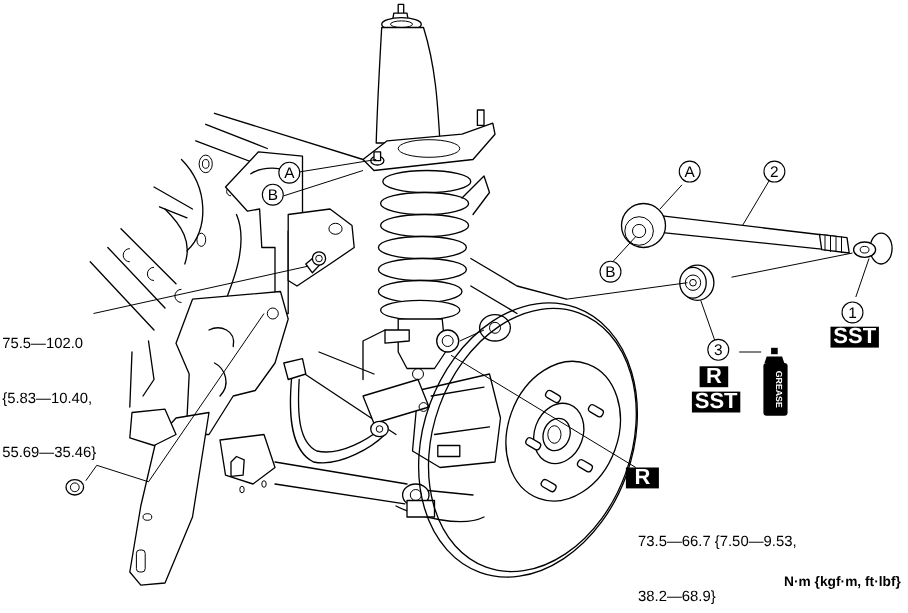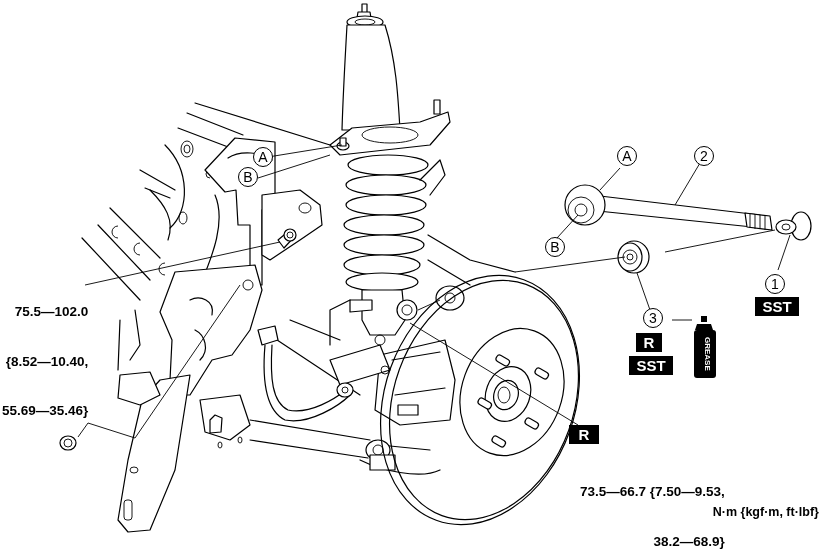--- a/index.html
+++ b/index.html
@@ -2,28 +2,28 @@
 <html><head>
 <meta charset="utf-8">
 <style>
   html, body { margin: 0; padding: 0; background: #ffffff; }
   body { width: 825px; height: 557px; position: relative; overflow: hidden;
          font-family: "Liberation Sans", sans-serif; color: #000; }
   #diagram { position: absolute; left: 0; top: 0; width: 825px; height: 557px; }
   .ln { fill: none; stroke: #000; stroke-width: 1.2; stroke-linejoin: round; stroke-linecap: round; }
   .lnw { fill: #fff; stroke: #000; stroke-width: 1.2; stroke-linejoin: round; }
   .thin { fill: none; stroke: #000; stroke-width: 0.9; }
-  .torque { position: absolute; font-weight: bold; font-size: 13.5px; line-height: 16.5px;
-            white-space: pre; text-align: right; }
+  .torque { position: absolute; font-weight: normal; font-size: 13.5px; line-height: 16.5px;
+            white-space: pre; }
   .badge { position: absolute; background: #000; color: #fff; font-weight: bold;
-           text-align: center; font-size: 15px; line-height: 19px; height: 19px; }
+           text-align: center; font-size: 20px; line-height: 19px; height: 19px; }
   .callout { position: absolute; width: 18px; height: 18px; border: 1px solid #000; border-radius: 50%;
              background: #fff; font-size: 14px; line-height: 18px; text-align: center; }
   .grease { position: absolute; }
-  .units { position: absolute; right: 6px; top: 505px; font-weight: bold; font-size: 12.5px; }
+  .units { position: absolute; right: 6px; top: 522px; font-weight: bold; font-size: 12.5px; }
 </style>
 </head>
 <body>
 
 <svg id="diagram" viewBox="0 0 825 557" xmlns="http://www.w3.org/2000/svg">
 
   <g>
     <path class="ln" d="M195 103 L330 145"></path>
     <path class="ln" d="M187 113 L243 135"></path>
     <path class="ln" d="M178 128 L236 150"></path>
@@ -211,21 +211,21 @@
   <svg width="30" height="64" viewBox="0 0 30 64">
     <rect x="11" y="0" width="6" height="6" fill="#000"></rect>
     <path d="M7 8 L21 8 L23 14 L5 14 Z" fill="#000"></path>
     <rect x="4" y="14" width="22" height="48" rx="3" fill="#000"></rect>
     <text x="15" y="21" fill="#fff" font-size="8" font-weight="bold" font-family="Liberation Sans, sans-serif" transform="rotate(90 15 21)">GREASE</text>
   </svg>
 </div>
 
 <div class="torque" style="left:2px;top:271px;">
   <div>75.5—102.0</div>
-  <div>{8.52—10.40,</div>
+  <div>{5.83—10.40,</div>
   <div>55.69—35.46}</div>
 </div>
 
 <div class="torque" style="left:580px;top:451px;">
   <div>73.5—66.7 {7.50—9.53,</div>
   <div>38.2—68.9}</div>
 </div>
 
 <div class="units">N·m {kgf·m, ft·lbf}</div>
 

